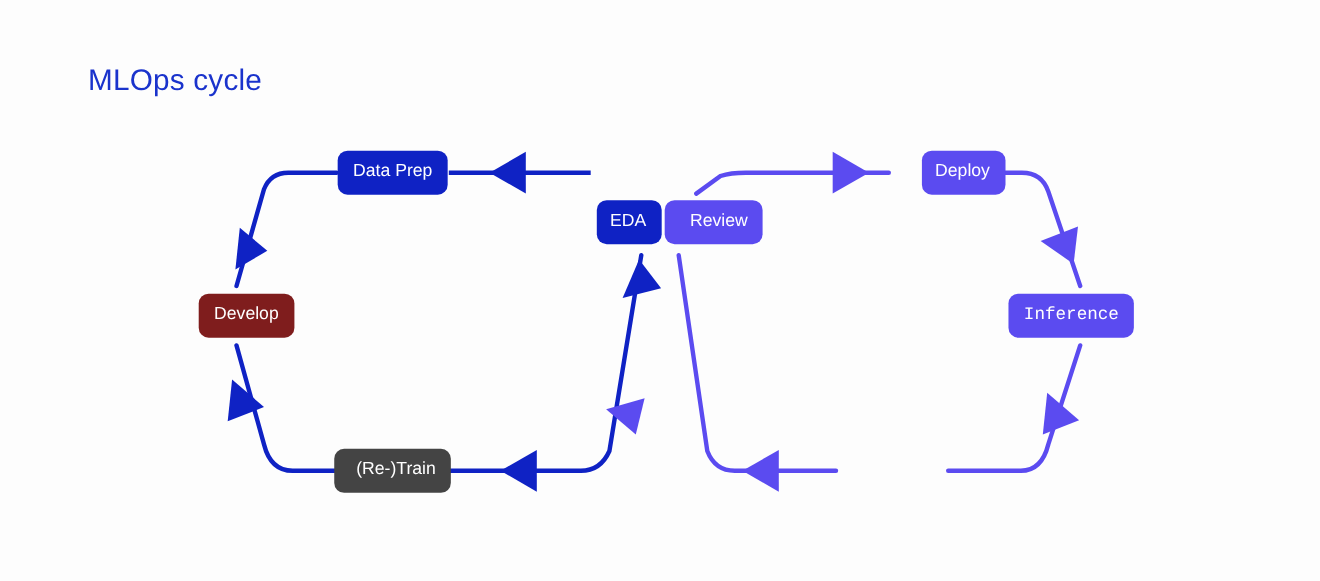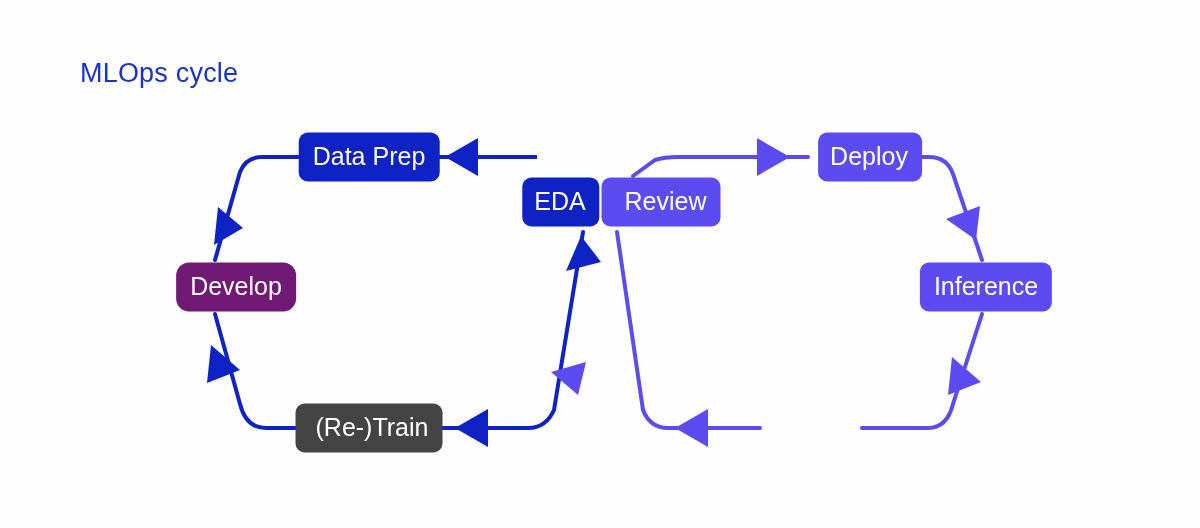--- a/index.html
+++ b/index.html
@@ -37,27 +37,26 @@
     top: 0;
     width: 1200px;
     height: 528px;
     pointer-events: none;
   }
   .node {
     position: absolute;
     transform: translate(-50%, -50%);
     border-radius: 9px;
     color: #ffffff;
-    font-size: 25px;
+    font-size: 16px;
     line-height: 1;
     padding: 11px 14px 13px 14px;
     white-space: nowrap;
     text-align: center;
     box-sizing: border-box;
-    margin-left: 12px;
   }
 </style>
 </head>
 <body>
 
 <div id="canvas">
 
   <div class="diagram-title">MLOps cycle</div>
 
   <svg class="edges" viewBox="0 0 1200 528">
@@ -85,26 +84,26 @@
     <path d="M 908 157 L 929 157 Q 947 157 953 174 L 982 260" stroke="#5b4bf0" stroke-width="4" fill="none" stroke-linecap="round"></path>
     <polygon points="980,206 946,219 976,240" fill="#5b4bf0"></polygon>
 
     <path d="M 982 314 L 953 404 Q 947 428 928 428 L 862 428" stroke="#5b4bf0" stroke-width="4" fill="none" stroke-linecap="round"></path>
     <polygon points="952,357 948,395 981,382" fill="#5b4bf0"></polygon>
 
   </svg>
 
   <div class="node" style="left:357px; top:157px; background:#0f22c4;">Data Prep</div>
 
-  <div class="node" style="left:224px; top:287px; background:#701a75;border-radius:13px;">Develop</div>
+  <div class="node" style="left:224px; top:287px; background:#7f1d1d;">Develop</div>
 
   <div class="node" style="left:357px; top:428px; background:#444444;padding-left:20px;">(Re-)Train</div>
 
-  <div class="node" style="left:549px; top:202px; background:#0f22c4;padding-left:12px;">EDA</div>
+  <div class="node" style="left:572px; top:202px; background:#0f22c4;padding-left:12px;">EDA</div>
 
   <div class="node" style="left:649px; top:202px; background:#5b4bf0;padding-left:23px;">Review</div>
 
-  <div class="node" style="left:858px; top:157px; background:#5b4bf0;padding-left:12px;">Deploy</div>
+  <div class="node" style="left:876px; top:157px; background:#5b4bf0;padding-left:12px;">Deploy</div>
 
-  <div class="node" style="left:974px; top:287px; background:#5b4bf0;">Inference</div>
+  <div class="node" style="left:974px; top:287px; background:#5b4bf0;font-family:Liberation Mono, monospace;">Inference</div>
 
 
 </div>
 
 </body></html>

